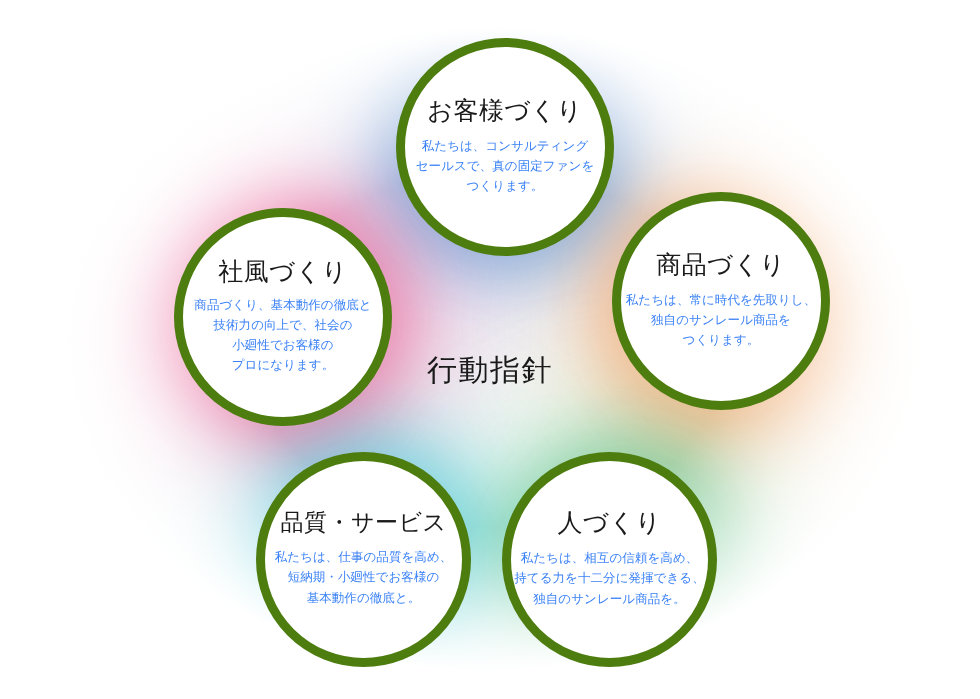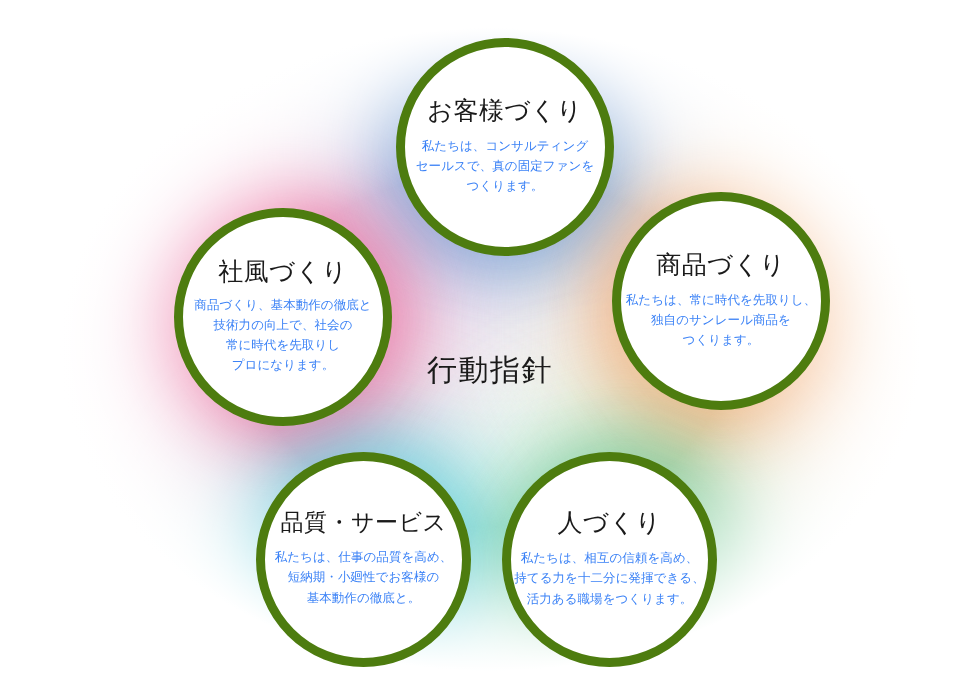--- a/index.html
+++ b/index.html
@@ -146,21 +146,21 @@
       <span>セールスで、真の固定ファンを</span>
       <span>つくります。</span>
     </div>
   </div>
 
   <div class="node" id="node-culture">
     <div class="title">社風づくり</div>
     <div class="desc">
       <span>商品づくり、基本動作の徹底と</span>
       <span>技術力の向上で、社会の</span>
-      <span>常に時代を先取りし</span>
+      <span>小廻性でお客様の</span>
       <span>プロになります。</span>
     </div>
   </div>
 
   <div class="node" id="node-product">
     <div class="title">商品づくり</div>
     <div class="desc">
       <span>私たちは、常に時代を先取りし、</span>
       <span>独自のサンレール商品を</span>
       <span>つくります。</span>
@@ -174,17 +174,17 @@
       <span>短納期・小廻性でお客様の</span>
       <span>基本動作の徹底と。</span>
     </div>
   </div>
 
   <div class="node" id="node-people">
     <div class="title">人づくり</div>
     <div class="desc">
       <span>私たちは、相互の信頼を高め、</span>
       <span>持てる力を十二分に発揮できる、</span>
-      <span>活力ある職場をつくります。</span>
+      <span>独自のサンレール商品を。</span>
     </div>
   </div>
 
 </div>
 
 </body></html>

